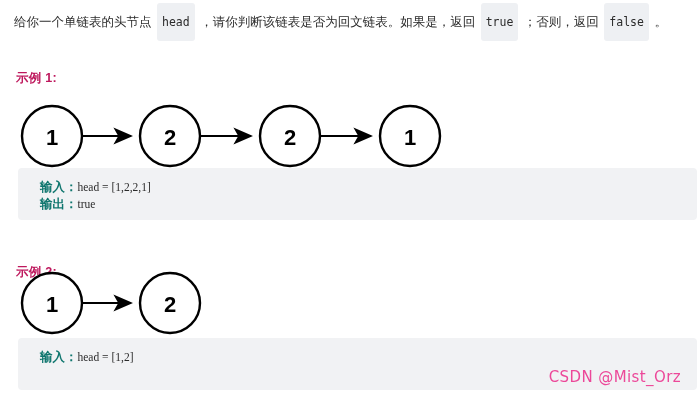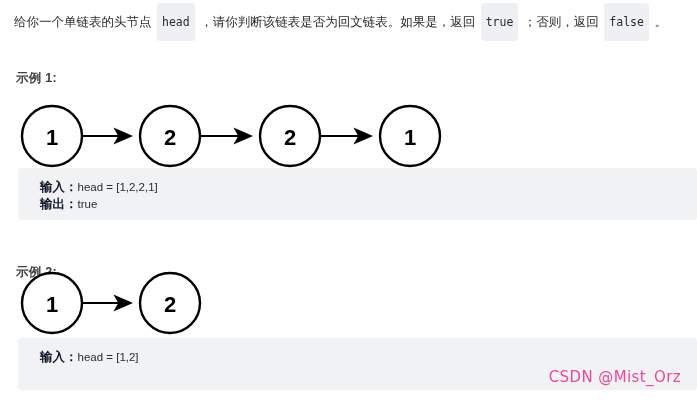--- a/index.html
+++ b/index.html
@@ -37,21 +37,21 @@
     border-radius: 3px;
     margin: 0 2px;
   }
 
   
   .example-heading {
     position: absolute;
     left: 16px;
     font-size: 12.5px;
     font-weight: bold;
-    color: #404040;
+    color: #be185d;
     letter-spacing: .3px;
   }
   #example-1-heading { top: 70px; }
   #example-2-heading { top: 240px; margin-top: 24px; }
 
   .diagram {
     position: absolute;
     left: 0;
     width: 697px;
   }
@@ -71,24 +71,24 @@
   #io-panel-2 { top: 338px; height: 52px; }
 
   .io-line {
     font-size: 12.5px;
     line-height: 17px;
     white-space: nowrap;
     color: #2b2b2b;
   }
   .io-label {
     font-weight: bold;
-    color: #0f172a;
+    color: #0f766e;
   }
   .io-value {
-    font-family: Liberation Sans, sans-serif;
+    font-family: Liberation Serif, serif;
     font-size: 11.5px;
     color: #2b2b2b;
   }
 
   
   #watermark {
     position: absolute;
     right: 16px;
     top: 368px;
     font-size: 15px;

